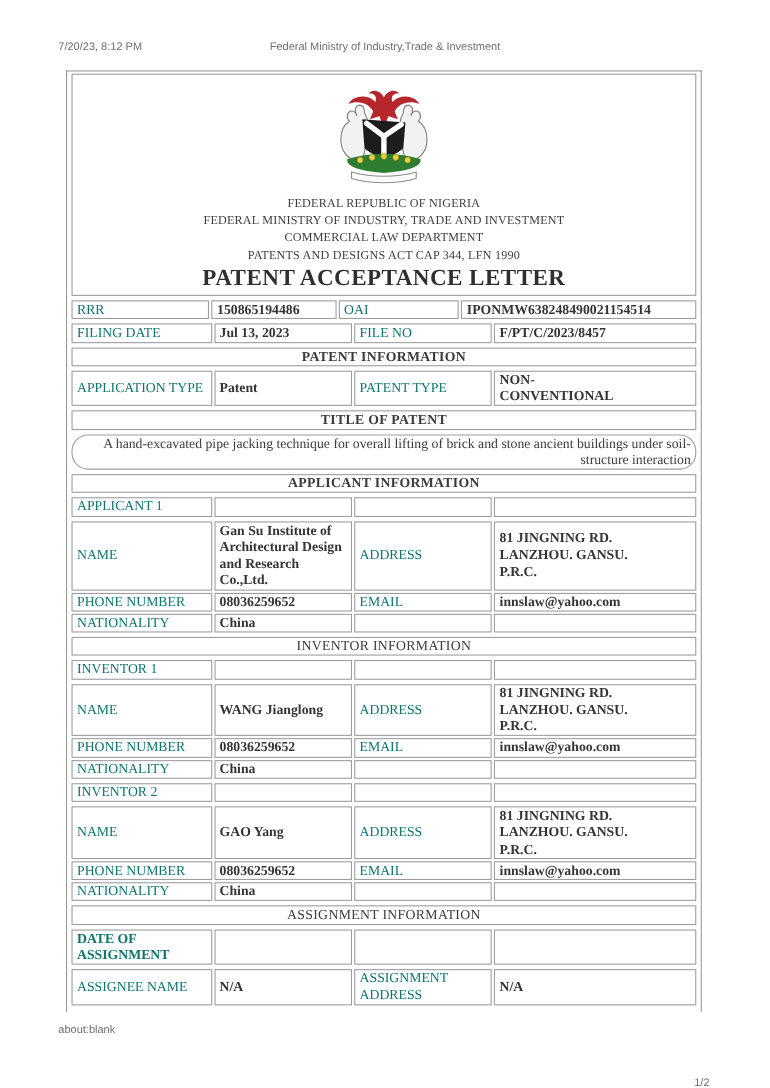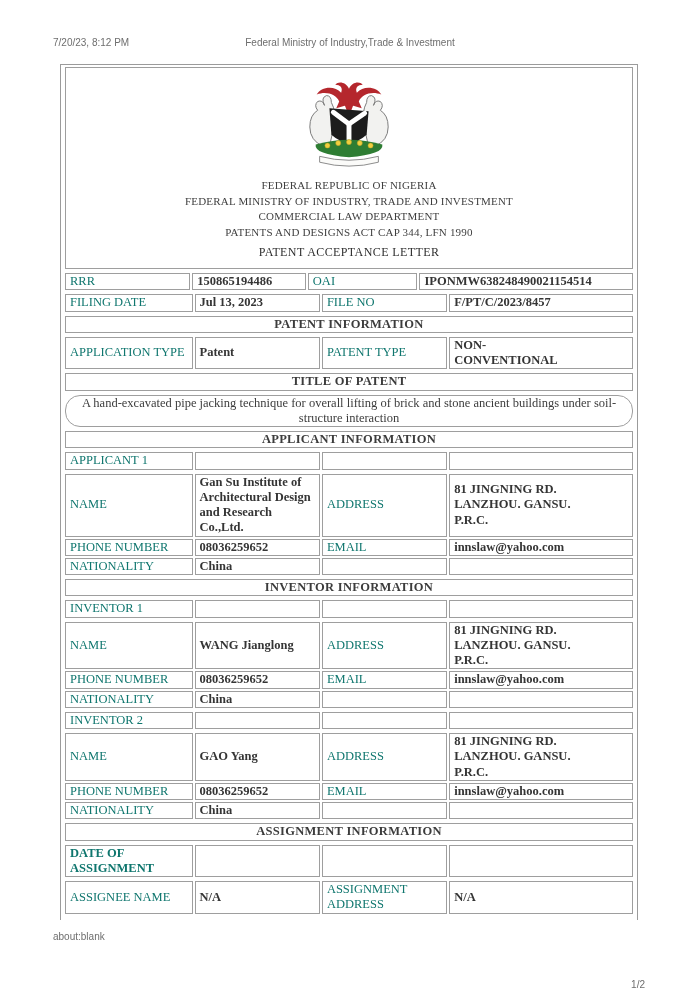--- a/index.html
+++ b/index.html
@@ -14,28 +14,28 @@
        border:1px solid #9b9b9b;border-bottom:none;padding:0 2px;box-sizing:border-box;}
 
   table.t{width:100%;border-collapse:separate;border-spacing:2px;table-layout:fixed;margin:0;}
   table.t td{border:1px solid #9e9e9e;padding:0 4px;vertical-align:middle;
              font-size:12.5px;line-height:1.22;white-space:pre-line;overflow:hidden;}
   td.val{font-weight:bold;color:#353535;margin-top:23px;}
   td.lab{color:#0f766e;}
   tr.h1 td{height:15px;}
   tr.h2 td{height:29px;}
   tr.h3 td{height:43px;}
-  table.sec td{text-align:center;height:14px;font-size:12.5px;letter-spacing:.3px;font-weight:bold;}
+  table.sec td{text-align:center;height:14px;font-size:12.5px;letter-spacing:.3px;}
   table.sec.bold td{font-weight:bold;}
-  td.titlecell{text-align:center;height:27px;padding:1px 6px;border-radius:15px;}
+  td.titlecell{text-align:right;height:27px;padding:1px 6px;border-radius:15px;}
 
   #letterhead-cell{border:1px solid #9e9e9e;text-align:center;padding:4px 0 5px 0;}
   #letterhead-wrap{border-collapse:separate;border-spacing:2px;width:100%;margin:0;}
   .lh-line{font-size:11px;line-height:15.5px;letter-spacing:.2px;color:#3f3f3f;}
-  .lh-title{font-size:12px;line-height:21px;font-weight:normal;letter-spacing:.4px;color:#2f2f2f;margin-top:2px;}
+  .lh-title{font-size:21px;line-height:21px;font-weight:bold;letter-spacing:.4px;color:#2f2f2f;margin-top:2px;}
   #coat-of-arms{display:block;margin:4px auto 6px auto;}
 </style>
 </head>
 <body>
 
 <div class="chrome" id="print-header-time">7/20/23, 8:12 PM</div>
 <div class="chrome" id="print-header-title">Federal Ministry of Industry,Trade &amp; Investment</div>
 
 <div id="doc">
 

